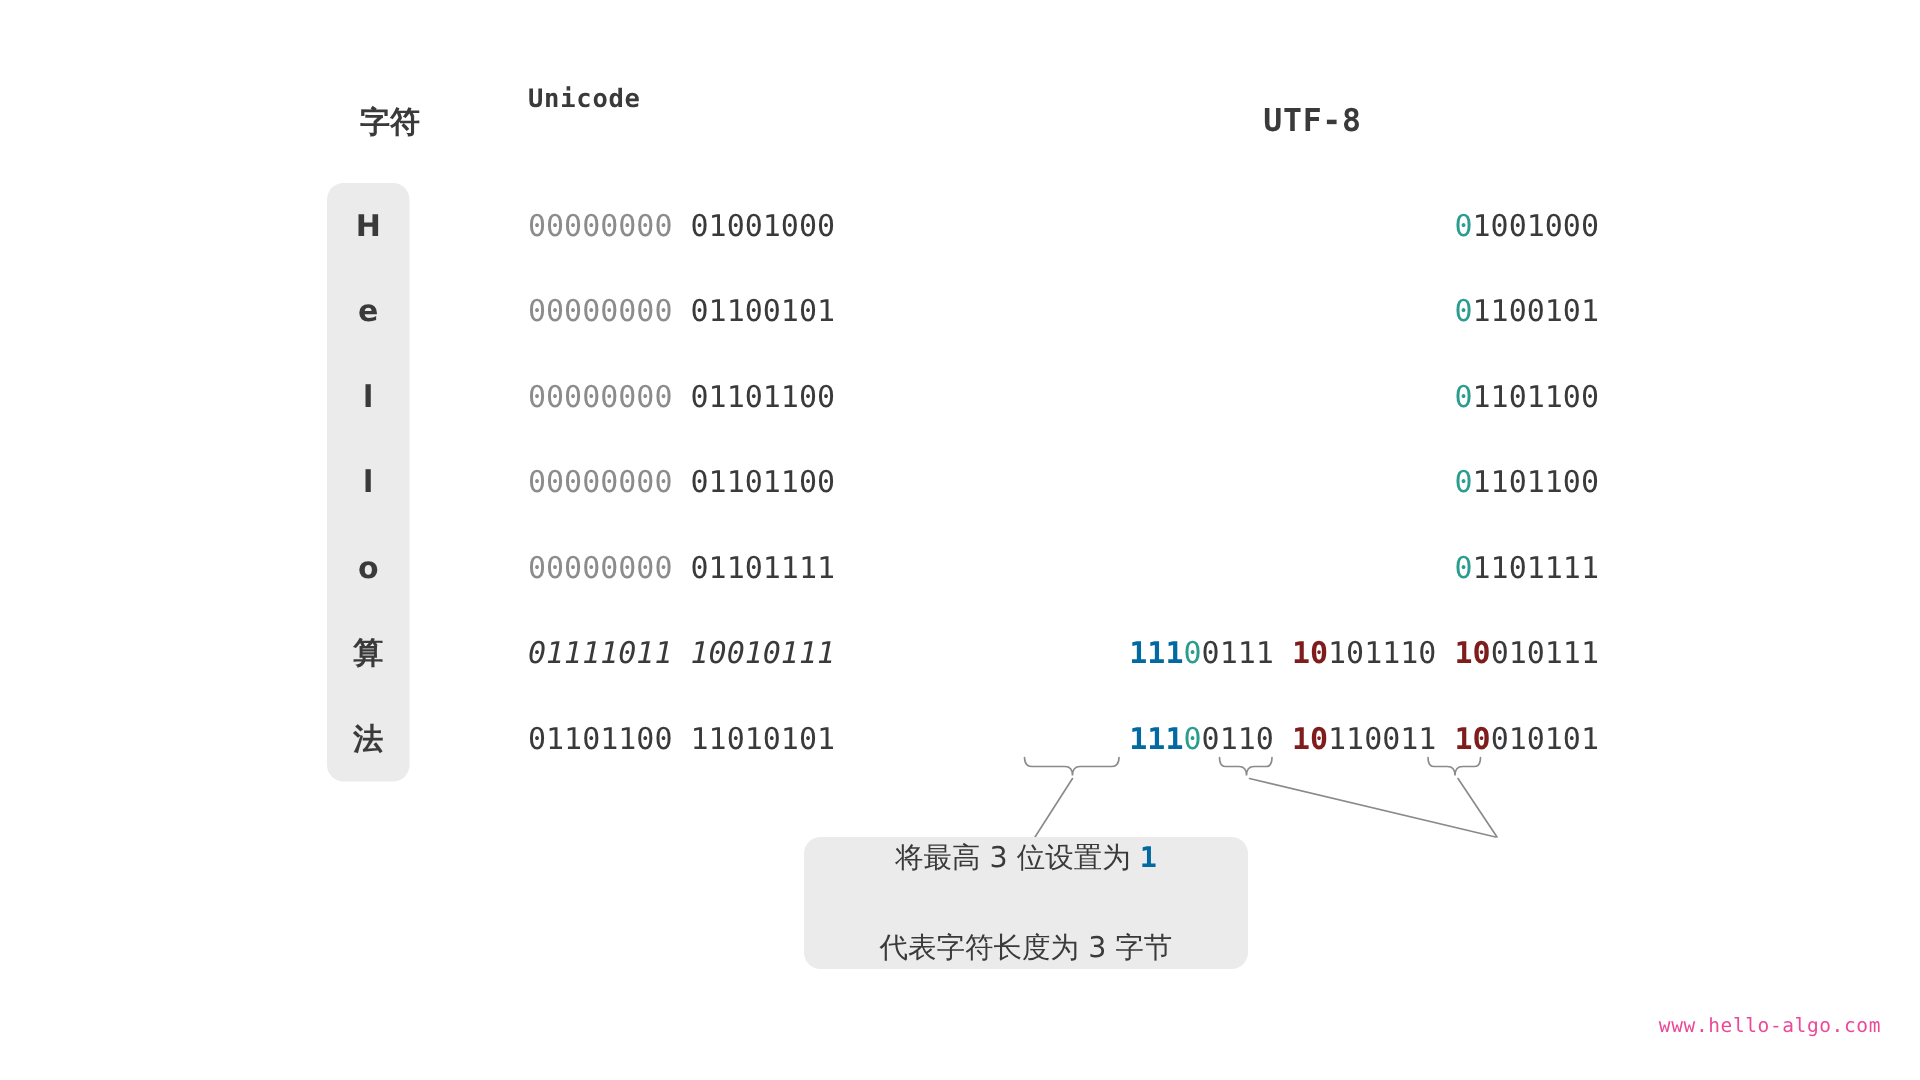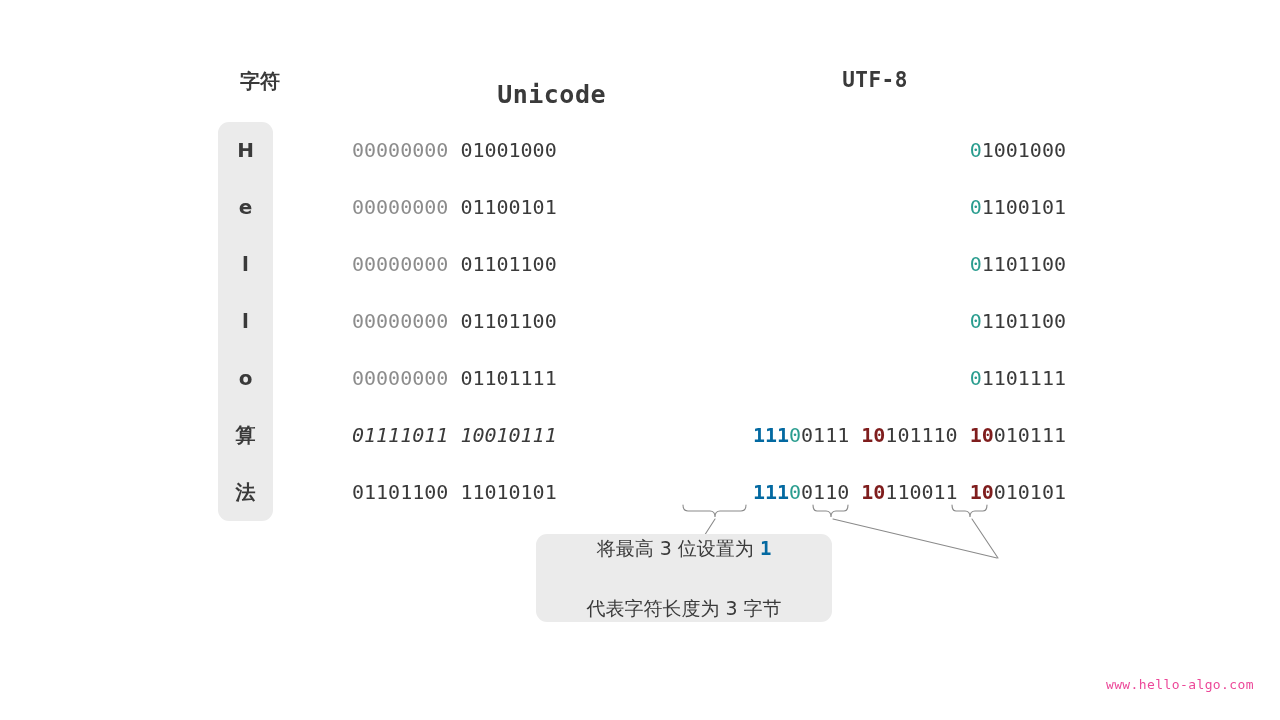--- a/index.html
+++ b/index.html
@@ -34,24 +34,24 @@
   .hdr-char {
     left: 232px;
     top: 68px;
     width: 56px;
     text-align: center;
     font-size: 20px;
     font-family: "DejaVu Sans", "Liberation Sans", sans-serif;
   }
   .hdr-unicode {
     left: 352px;
-    top: 80px;
+    top: 56px;
     width: 254px;
-    text-align: right;
-    font-size: 25px;
+    text-align: left;
+    font-size: 17px;
     font-family: "DejaVu Sans Mono", "Liberation Mono", monospace;
     letter-spacing: 0.5px;
   }
   .hdr-utf8 {
     left: 800px;
     top: 68px;
     width: 150px;
     text-align: center;
     font-size: 21px;
     font-family: "DejaVu Sans Mono", "Liberation Mono", monospace;
@@ -121,21 +121,21 @@
     display: flex;
     flex-direction: column;
     justify-content: center;
     align-items: center;
     font-size: 19px;
     color: #3a3a3a;
     line-height: 30px;
   }
   #callout-1 {
     left: 536px;
-    top: 534px;
+    top: 558px;
     width: 296px;
     height: 88px;
     gap: 30px;
   }
   #callout-2 {
     left: 857px;
     top: 558px;
     width: 276px;
     height: 88px;
   }

